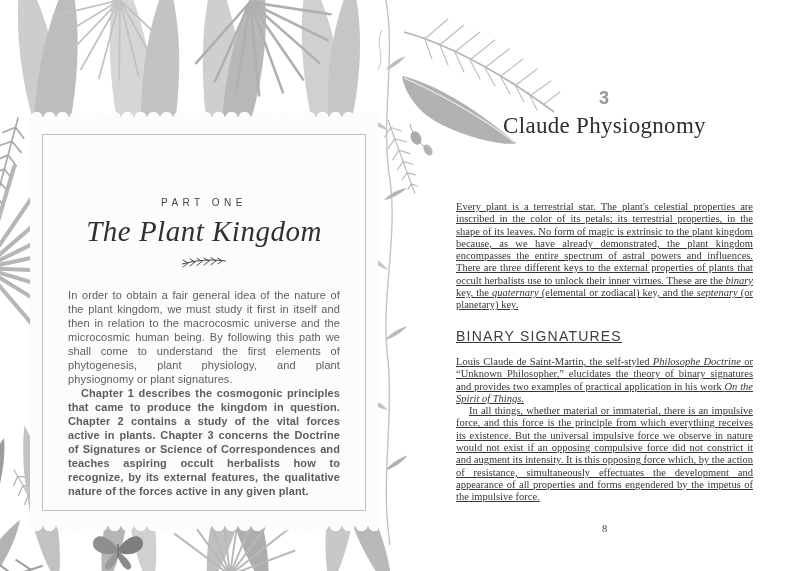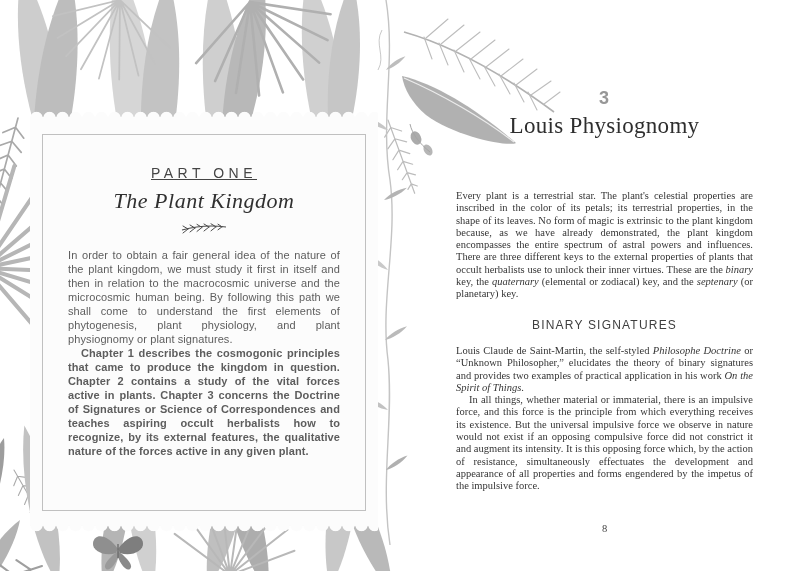--- a/index.html
+++ b/index.html
@@ -12,45 +12,45 @@
 
   .panel{position:absolute;left:30px;top:117px;width:348px;height:409px;background:#fcfcfc;}
   .panel::before{content:"";position:absolute;left:0;right:0;top:-7px;height:8px;
     background-image:radial-gradient(circle at 6.5px 8px,#fcfcfc 5.8px,rgba(252,252,252,0) 6.6px);
     background-size:13px 8px;background-repeat:repeat-x;}
   .panel::after{content:"";position:absolute;left:0;right:0;bottom:-7px;height:8px;
     background-image:radial-gradient(circle at 6.5px 0px,#fcfcfc 5.8px,rgba(252,252,252,0) 6.6px);
     background-size:13px 8px;background-repeat:repeat-x;}
   .inner-border{position:absolute;left:12px;right:12px;top:17px;bottom:15px;
     border:1.5px solid #c0c0c0;text-align:center;}
-  .kicker{margin-top:30px;font-size:14px;letter-spacing:4.5px;color:#454545;text-decoration:underline;}
+  .kicker{margin-top:62px;font-size:10px;letter-spacing:4.5px;color:#454545;}
   .panel-title{margin-top:7px;font-family:"Liberation Serif",serif;font-style:italic;
-    font-size:22px;color:#303030;letter-spacing:0.5px;}
+    font-size:29px;color:#303030;letter-spacing:0.5px;}
   .ornament{display:block;margin:7px auto 0;}
-  .panel-body{margin:13px auto 0;width:272px;text-align:justify;font-size:11px;
+  .panel-body{margin:19px auto 0;width:272px;text-align:justify;font-size:11px;
     line-height:14px;color:#5d5d5d;letter-spacing:0.1px;}
   .panel-body p{margin:0;}
   .panel-body p + p{text-indent:13px;font-weight:bold;}
 
   
   .page-right{position:absolute;left:400px;top:0;width:400px;height:571px;}
   .frond{position:absolute;left:-4px;top:14px;}
   .chapter-head{position:absolute;left:56px;top:88px;width:297px;text-align:center;}
   .chapter-number{font-size:18px;font-weight:bold;color:#979797;letter-spacing:1px;}
   .chapter-title{margin-top:4px;font-family:"Liberation Serif",serif;font-size:23px;
     color:#2e2e2e;letter-spacing:0.3px;}
-  .body-col{position:absolute;left:56px;top:190px;width:297px;
+  .body-col{position:absolute;left:56px;top:201px;width:297px;
     font-family:"Liberation Serif",serif;font-size:10.5px;line-height:12.3px;
-    color:#353535;text-align:justify;}
+    color:#353535;text-align:justify;text-decoration:underline;}
   .body-col p{margin:0;}
   .body-col .indent{text-indent:13px;}
   .it{font-style:italic;}
-  .section-heading{margin:18px 0 14px;text-align:center;
+  .section-heading{margin:18px 0 14px;text-align:left;
     font-family:"Liberation Sans",sans-serif;font-weight:normal;
-    font-size:12px;letter-spacing:1.2px;color:#3e3e3e;}
+    font-size:14px;letter-spacing:1.2px;color:#3e3e3e;}
   .page-number{position:absolute;left:56px;top:523px;width:297px;text-align:center;
     font-family:"Liberation Serif",serif;font-size:10.5px;color:#3e3e3e;}
 </style>
 </head>
 <body>
 
 <div class="spread">
 
   <div class="page-left">
 
@@ -136,21 +136,21 @@
       </g>
       <path d="M6 62 C 40 70, 82 96, 120 129 C 112 133, 60 123, 30 101 C 16 89, 8 75, 6 62 Z" fill="#9d9d9d" opacity="0.8"></path>
       <path d="M8 64 C 45 80, 87 104, 118 128" fill="none" stroke="#ececec" stroke-width="1.2"></path>
       <ellipse cx="20" cy="124" rx="5" ry="7" fill="#ababab" transform="rotate(-25 20 124)"></ellipse>
       <ellipse cx="32" cy="136" rx="4" ry="6" fill="#b6b6b6" transform="rotate(-30 32 136)"></ellipse>
       <path d="M14 110 C 16 120, 24 130, 34 138" fill="none" stroke="#a5a5a5" stroke-width="1"></path>
     </svg>
 
     <div class="chapter-head">
       <div class="chapter-number">3</div>
-      <div class="chapter-title">Louis Physiognomy</div>
+      <div class="chapter-title">Claude Physiognomy</div>
     </div>
 
     <div class="body-col">
       <p><span>Every plant is a terrestrial star. The plant's celestial properties are inscribed in the color of its petals; its terrestrial properties, in the shape of its leaves. No form of magic is extrinsic to the plant kingdom because, as we have already demonstrated, the plant kingdom encompasses the entire spectrum of astral powers and influences. There are three different keys to the external properties of plants that occult herbalists use to unlock their inner virtues. These are the </span><span class="it">binary</span><span> key, the </span><span class="it">quaternary</span><span> (elemental or zodiacal) key, and the </span><span class="it">septenary</span><span> (or planetary) key.</span></p>
 
       <h2 class="section-heading">BINARY SIGNATURES</h2>
 
       <p><span>Louis Claude de Saint-Martin, the self-styled </span><span class="it">Philosophe Doctrine</span><span> or “Unknown Philosopher,” elucidates the theory of binary signatures and provides two examples of practical application in his work </span><span class="it">On the Spirit of Things</span><span>.</span></p>
 
       <p class="indent">In all things, whether material or immaterial, there is an impulsive force, and this force is the principle from which everything receives its existence. But the universal impulsive force we observe in nature would not exist if an opposing compulsive force did not constrict it and augment its intensity. It is this opposing force which, by the action of resistance, simultaneously effectuates the development and appearance of all properties and forms engendered by the impetus of the impulsive force.</p>

